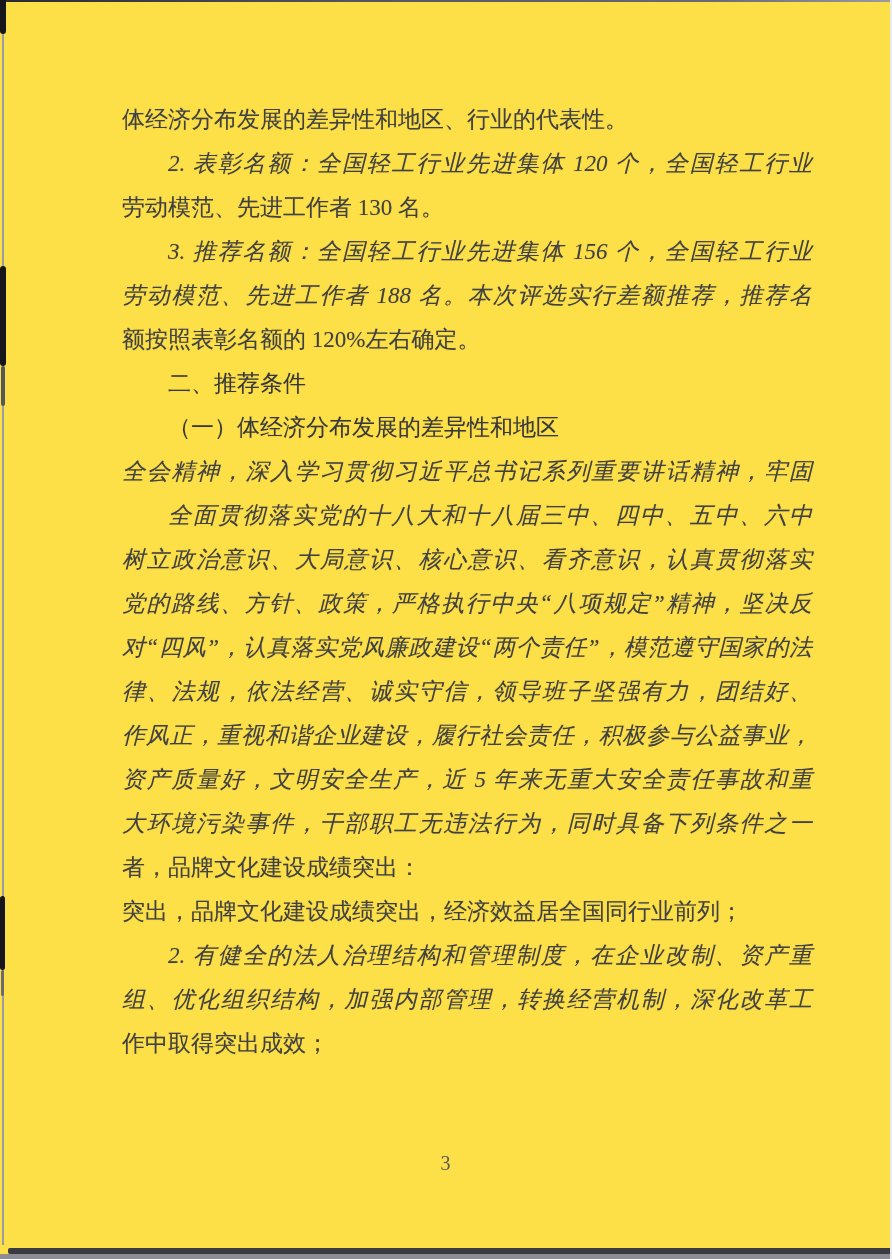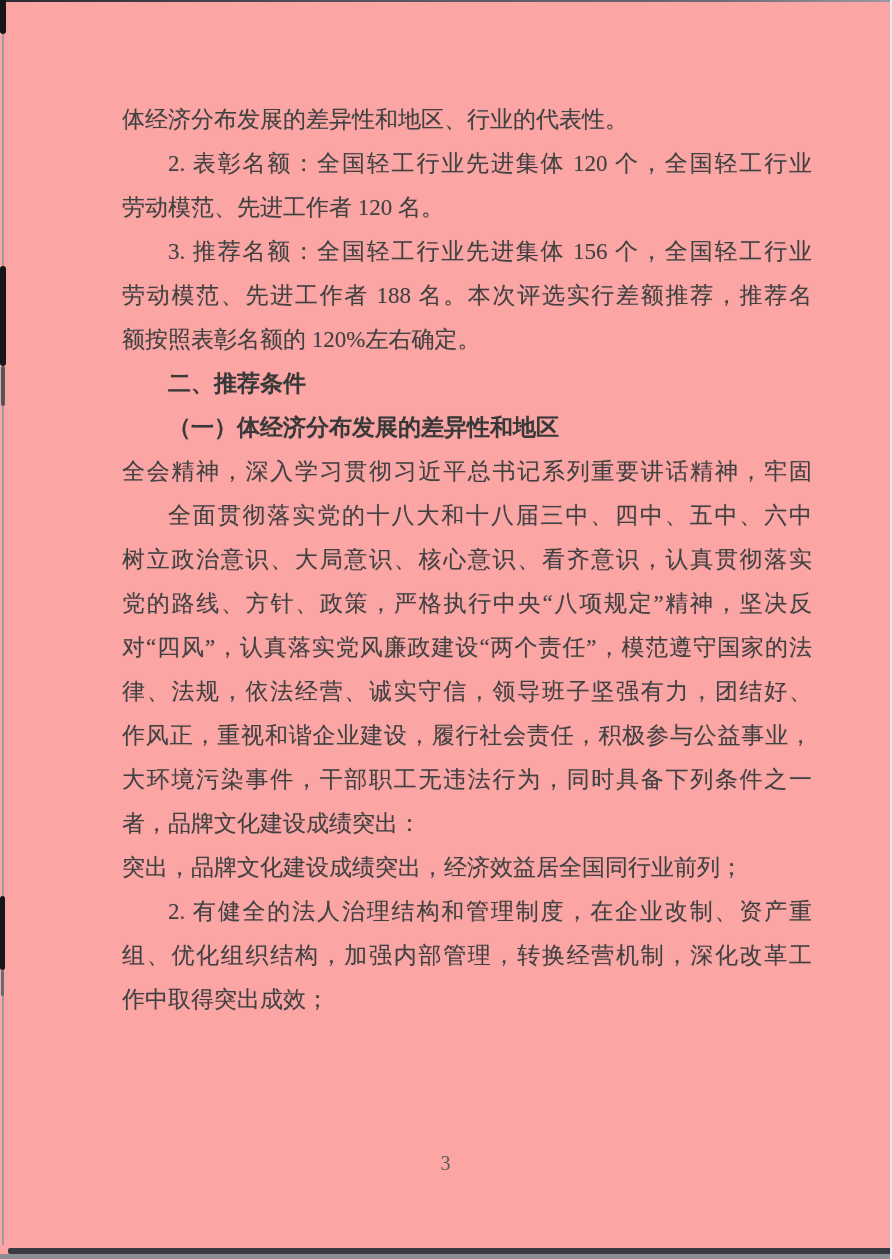--- a/index.html
+++ b/index.html
@@ -1,20 +1,20 @@
 <!DOCTYPE html>
 <html><head>
 <meta charset="utf-8">
 <style>
   html, body { margin: 0; padding: 0; background: #ffffff; }
   .page {
     position: relative;
     width: 892px;
     height: 1259px;
-    background: #fca5a5;
+    background: #fde047;
     overflow: hidden;
     font-family: "Liberation Serif", "DejaVu Serif", serif;
   }
   
   .edge-top {
     position: absolute; left: 0; top: 0; width: 892px; height: 2px;
     background: linear-gradient(to right, #2a2a33, #55555f 40%, #6a6a74 80%, #9a9aa2);
   }
   .edge-left-line {
     position: absolute; left: 2px; top: 0; width: 2px; height: 1245px;
@@ -47,25 +47,26 @@
     color: #414141;
   }
   .line {
     font-size: 23px;
     line-height: 44px;
     height: 44px;
     white-space: pre-wrap;
     text-shadow: 0 0 1px rgba(90,90,90,0.35);
   }
   .line.indent { padding-left: 46px; }
-  .line.bold { font-weight: 700; color: #383838; }
+  .line.bold { font-weight: 400; color: #383838; }
   .line.justify {
     text-align: justify;
     text-align-last: justify;
     text-justify: inter-character;
+    font-style: italic;
   }
   .page-number {
     position: absolute;
     left: 0; top: 1152px; width: 892px;
     text-align: center;
     font-size: 20px;
     color: #5a5a5a;
     letter-spacing: 1px;
   }
 </style>
@@ -81,33 +82,34 @@
   <div class="blob blob-left-tail"></div>
   <div class="blob blob-left-lower"></div>
   <div class="blob blob-left-lower2"></div>
   <div class="edge-bottom"></div>
   <div class="edge-bottom-soft"></div>
   <div class="edge-right"></div>
 
   <div class="text-block">
       <div class="line">体经济分布发展的差异性和地区、行业的代表性。</div>
       <div class="line indent justify">2. 表彰名额：全国轻工行业先进集体 120 个，全国轻工行业</div>
-      <div class="line">劳动模范、先进工作者 120 名。</div>
+      <div class="line">劳动模范、先进工作者 130 名。</div>
       <div class="line indent justify">3. 推荐名额：全国轻工行业先进集体 156 个，全国轻工行业</div>
       <div class="line justify">劳动模范、先进工作者 188 名。本次评选实行差额推荐，推荐名</div>
       <div class="line">额按照表彰名额的 120%左右确定。</div>
       <div class="line indent bold">二、推荐条件</div>
       <div class="line indent bold">（一）体经济分布发展的差异性和地区</div>
       <div class="line justify">全会精神，深入学习贯彻习近平总书记系列重要讲话精神，牢固</div>
       <div class="line indent justify">全面贯彻落实党的十八大和十八届三中、四中、五中、六中</div>
       <div class="line justify">树立政治意识、大局意识、核心意识、看齐意识，认真贯彻落实</div>
       <div class="line justify">党的路线、方针、政策，严格执行中央“八项规定”精神，坚决反</div>
       <div class="line justify">对“四风”，认真落实党风廉政建设“两个责任”，模范遵守国家的法</div>
       <div class="line justify">律、法规，依法经营、诚实守信，领导班子坚强有力，团结好、</div>
       <div class="line justify">作风正，重视和谐企业建设，履行社会责任，积极参与公益事业，</div>
+      <div class="line justify">资产质量好，文明安全生产，近 5 年来无重大安全责任事故和重</div>
       <div class="line justify">大环境污染事件，干部职工无违法行为，同时具备下列条件之一</div>
       <div class="line">者，品牌文化建设成绩突出：</div>
       <div class="line">突出，品牌文化建设成绩突出，经济效益居全国同行业前列；</div>
       <div class="line indent justify">2. 有健全的法人治理结构和管理制度，在企业改制、资产重</div>
       <div class="line justify">组、优化组织结构，加强内部管理，转换经营机制，深化改革工</div>
       <div class="line">作中取得突出成效；</div>
     </div>
 
   <div class="page-number">3</div>
 

